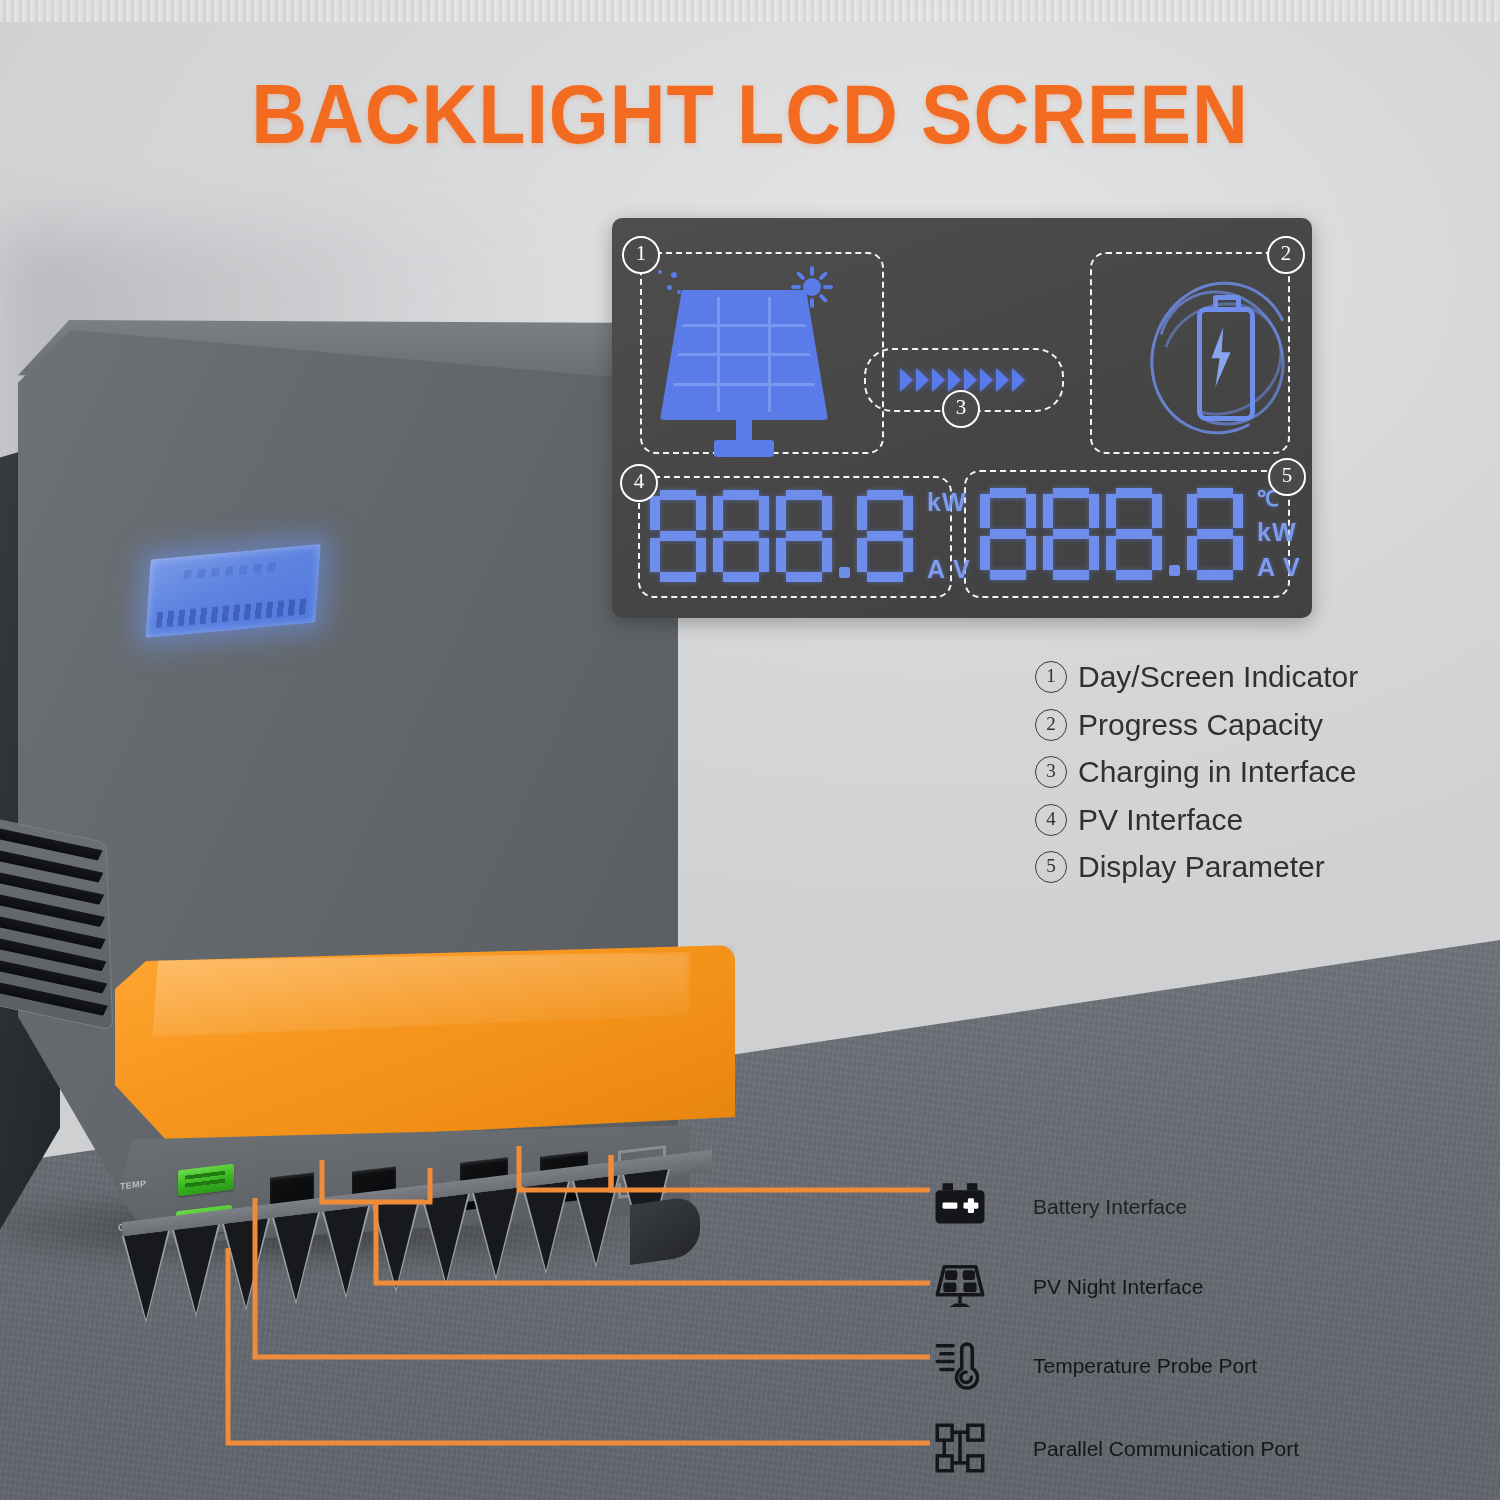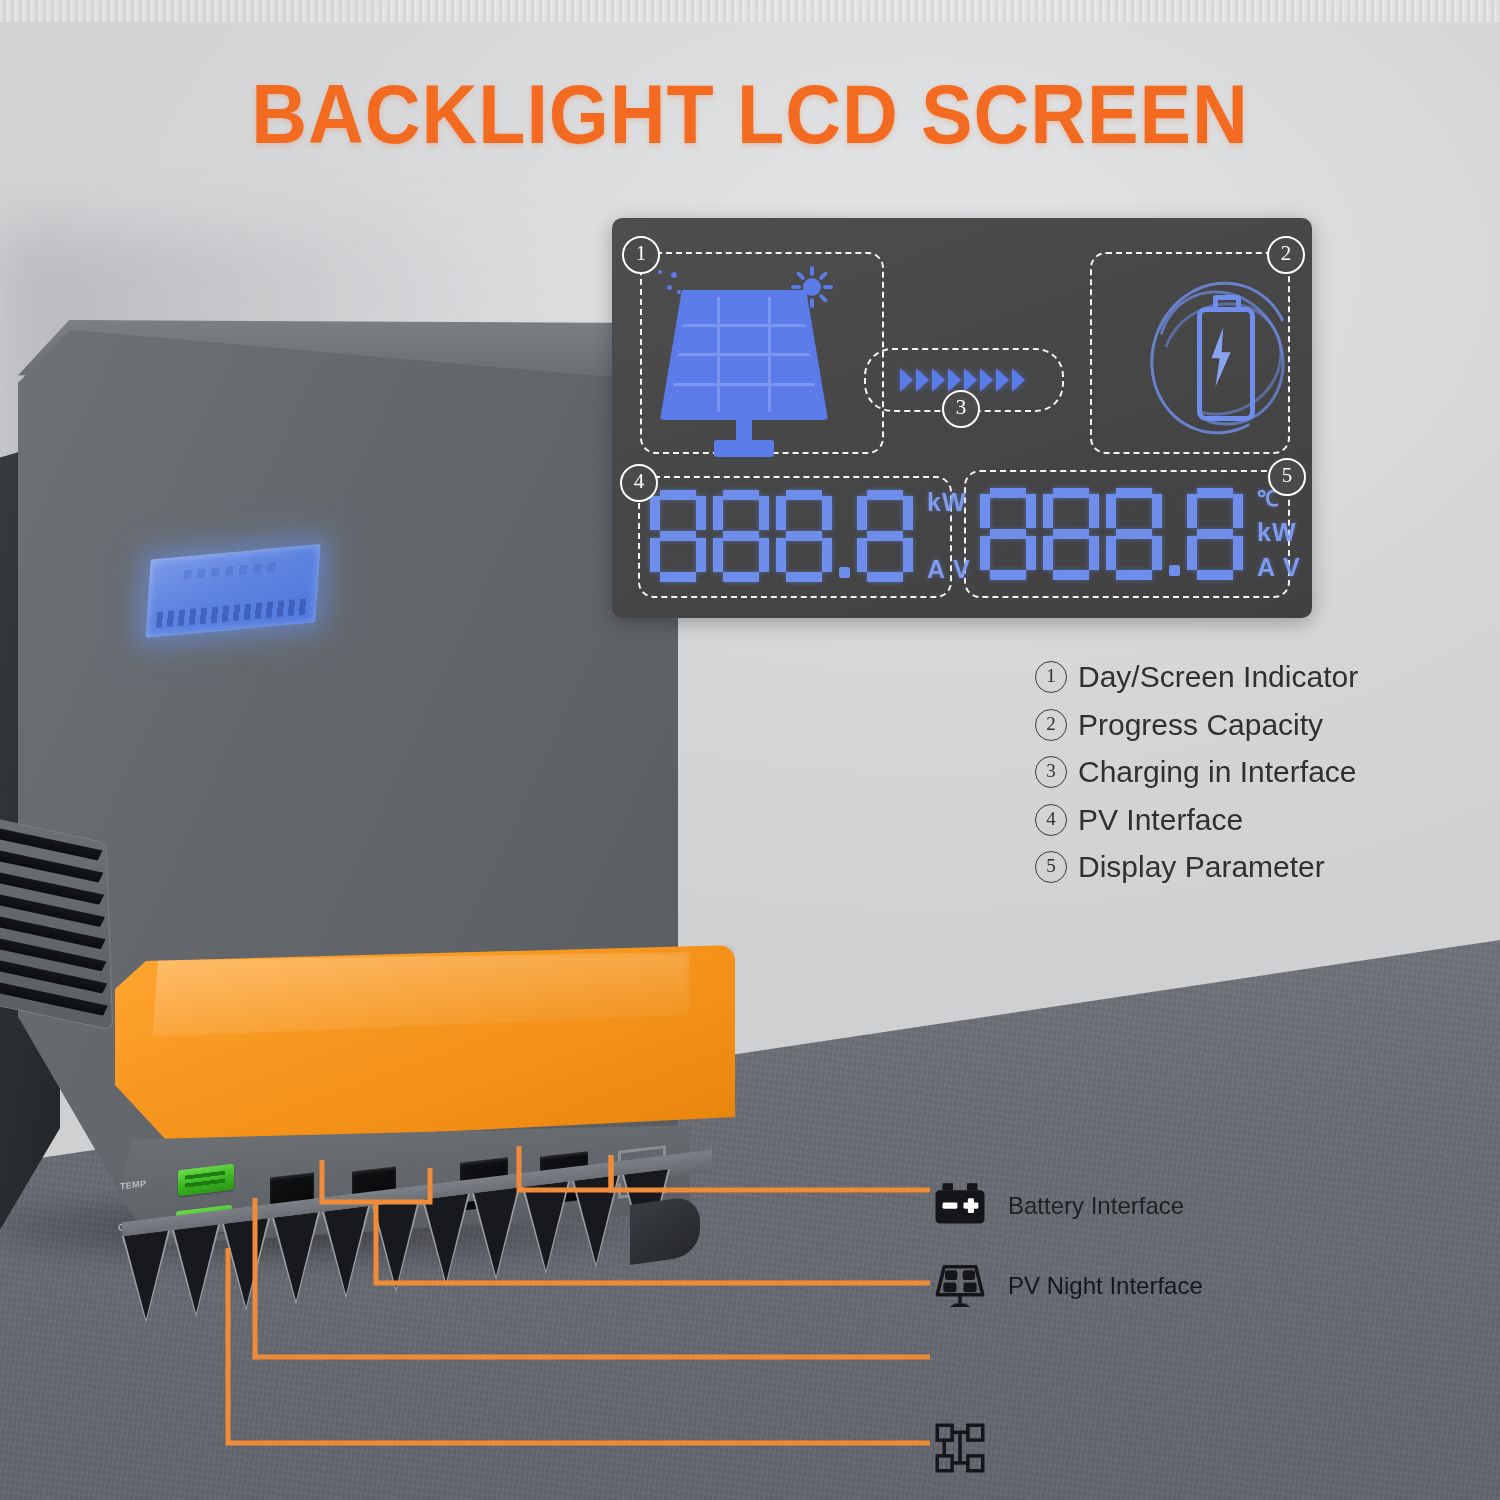--- a/index.html
+++ b/index.html
@@ -342,21 +342,21 @@
     font-size:19px;line-height:27px;text-align:center;
     font-family:"Liberation Serif", serif;
   }
 
   
   .callouts{position:absolute;inset:0;}
   .cl-item{
     position:absolute;display:flex;align-items:center;gap:20px;
   }
   .cl-ico{width:56px;height:56px;flex:0 0 auto;}
-  .cl-txt{font-size:24px;color:#202122;white-space:nowrap;line-height:1;}
+  .cl-txt{font-size:21px;color:#202122;white-space:nowrap;line-height:1;margin-left:25px;}
   .cl-txt.light{color:#15161a;}
 
   svg{display:block;overflow:visible;}
 </style>
 </head>
 <body>
 
 <div id="stage">
 
   <div class="bg-wall"></div>
@@ -683,29 +683,43 @@
       <rect x="15" y="14" width="14" height="11" rx="2.5" fill="#15161a"></rect>
       <rect x="35" y="14" width="14" height="11" rx="2.5" fill="#15161a"></rect>
       <rect x="13" y="28" width="15" height="11" rx="2.5" fill="#15161a"></rect>
       <rect x="36" y="28" width="15" height="11" rx="2.5" fill="#15161a"></rect>
       <rect x="30" y="42" width="4" height="10" fill="#15161a"></rect>
       <path d="M20 56 h24 l-6 -4 h-12 z" fill="#15161a"></path>
     </svg>
     <span class="cl-txt light">PV Night Interface</span>
   </div>
 
+  <div class="cl-item" style="left:932px;top:1337px">
+    <svg class="cl-ico" viewBox="0 0 64 64">
+      <g stroke="#15161a" stroke-width="4" stroke-linecap="round">
+        <line x1="6" y1="10" x2="24" y2="10"></line>
+        <line x1="10" y1="19" x2="24" y2="19"></line>
+        <line x1="6" y1="28" x2="24" y2="28"></line>
+        <line x1="10" y1="37" x2="24" y2="37"></line>
+      </g>
+      <path d="M40 8 a6 6 0 0 1 6 6 v22 a12 12 0 1 1 -12 0 V14 a6 6 0 0 1 6 -6 z" fill="none" stroke="#15161a" stroke-width="4"></path>
+      <path d="M45 46 a6 6 0 1 1 -6 -6" fill="none" stroke="#15161a" stroke-width="4" stroke-linecap="round"></path>
+    </svg>
+    <span class="cl-txt light">Temperature Probe Port</span>
+  </div>
 
   <div class="cl-item" style="left:932px;top:1420px">
     <svg class="cl-ico" viewBox="0 0 64 64">
       <g stroke="#15161a" stroke-width="4" fill="none">
         <rect x="6" y="6" width="17" height="17"></rect>
         <rect x="41" y="6" width="17" height="17"></rect>
         <rect x="6" y="41" width="17" height="17"></rect>
         <rect x="41" y="41" width="17" height="17"></rect>
         <line x1="23" y1="14" x2="41" y2="14"></line>
         <line x1="23" y1="49" x2="41" y2="49"></line>
         <line x1="32" y1="14" x2="32" y2="49"></line>
         <line x1="14" y1="23" x2="14" y2="41"></line>
       </g>
     </svg>
+    <span class="cl-txt light">Parallel Communication Port</span>
   </div>
 
 </div>
 
 </body></html>

